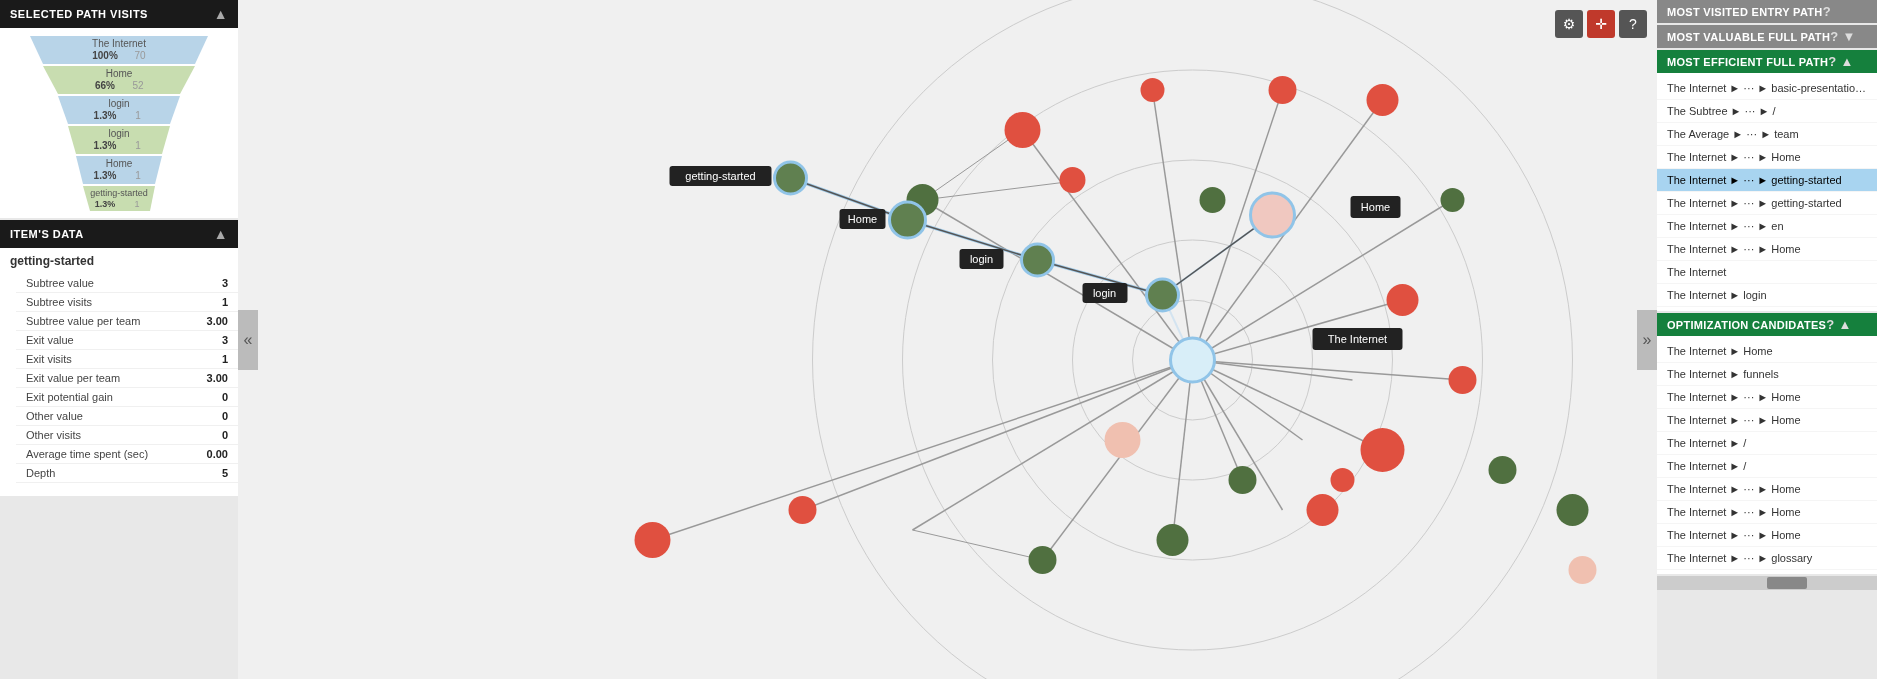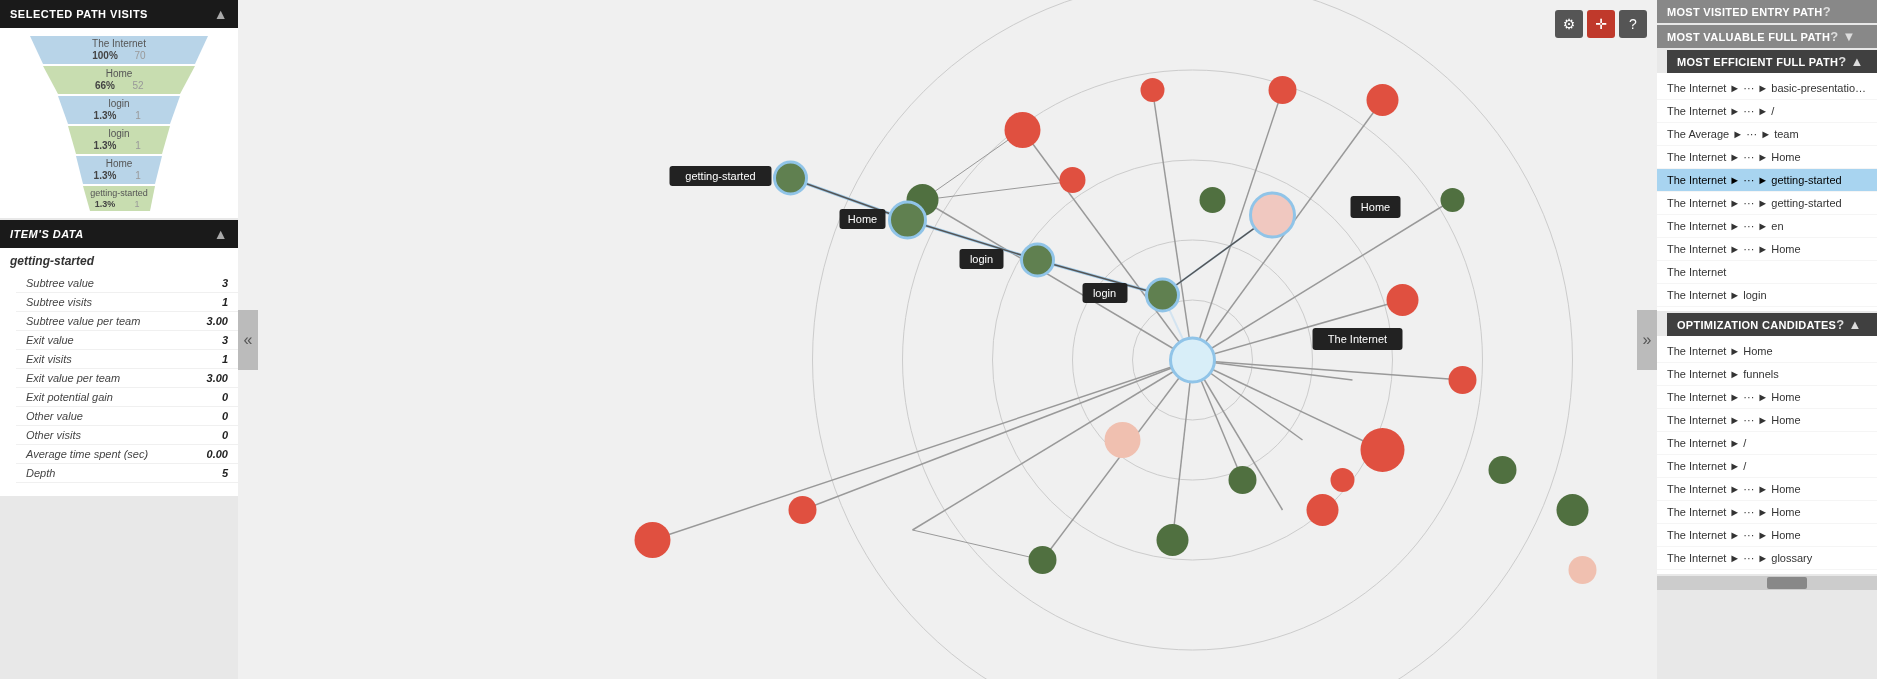--- a/index.html
+++ b/index.html
@@ -46,21 +46,20 @@
       font-size: 11px;
       cursor: pointer;
       text-decoration: underline;
     }
 
     
     .items-data {
       flex: 1;
       overflow-y: auto;
       background: #fff;
-      font-style: italic;
     }
 
     .item-title {
       padding: 6px 10px;
       font-weight: bold;
       font-size: 12px;
       color: #333;
     }
 
     .data-row {
@@ -150,21 +149,21 @@
       padding: 4px 10px;
       font-size: 11px;
       font-weight: bold;
       text-transform: uppercase;
       display: flex;
       justify-content: flex-start;
       align-items: center;
       letter-spacing: 0.3px;
     }
 
-    .right-header.dark { background: #404040; margin-left: 10px; }
+    .right-header.dark { background: #15803d; }
 
     .right-header .header-icons {
       display: flex;
       gap: 4px;
       align-items: center;
       color: #ddd;
       font-size: 13px;
     }
 
     .path-list {
@@ -436,21 +435,21 @@
   <div class="right-section">
     <div class="right-header dark">
       <span>MOST EFFICIENT FULL PATH</span>
       <div class="header-icons">
         <span>?</span>
         <span>▲</span>
       </div>
     </div>
     <div class="path-list" id="efficient-paths">
         <div class="path-item">The Internet ► ··· ► basic-presentation-explanation</div>
-        <div class="path-item">The Internet ► ··· ► /</div>
+        <div class="path-item">The Subtree ► ··· ► /</div>
         <div class="path-item">The Average ► ··· ► team</div>
         <div class="path-item">The Internet ► ··· ► Home</div>
         <div class="path-item highlighted">The Internet ► ··· ► getting-started</div>
         <div class="path-item">The Internet ► ··· ► getting-started</div>
         <div class="path-item">The Internet ► ··· ► en</div>
         <div class="path-item">The Internet ► ··· ► Home</div>
         <div class="path-item">The Internet</div>
         <div class="path-item">The Internet ► login</div>
       </div>
   </div>

